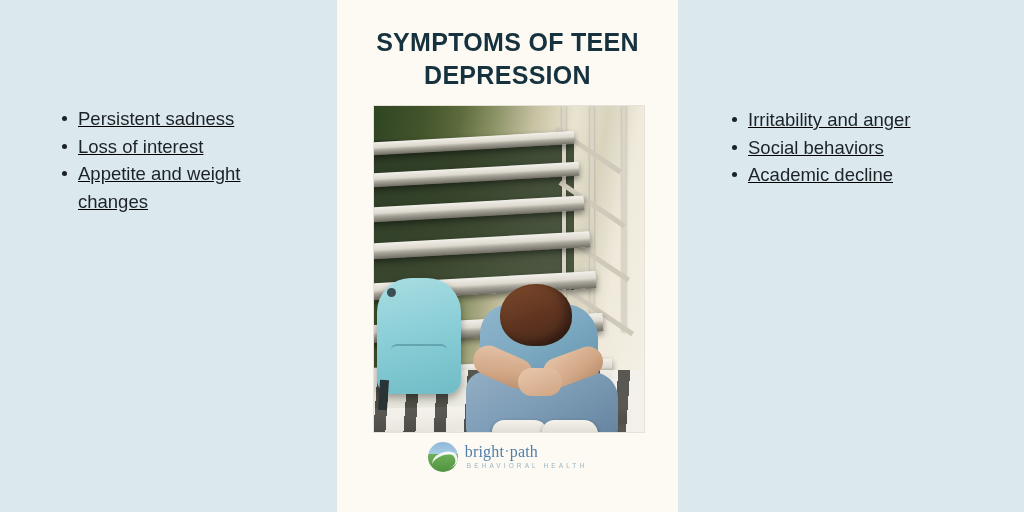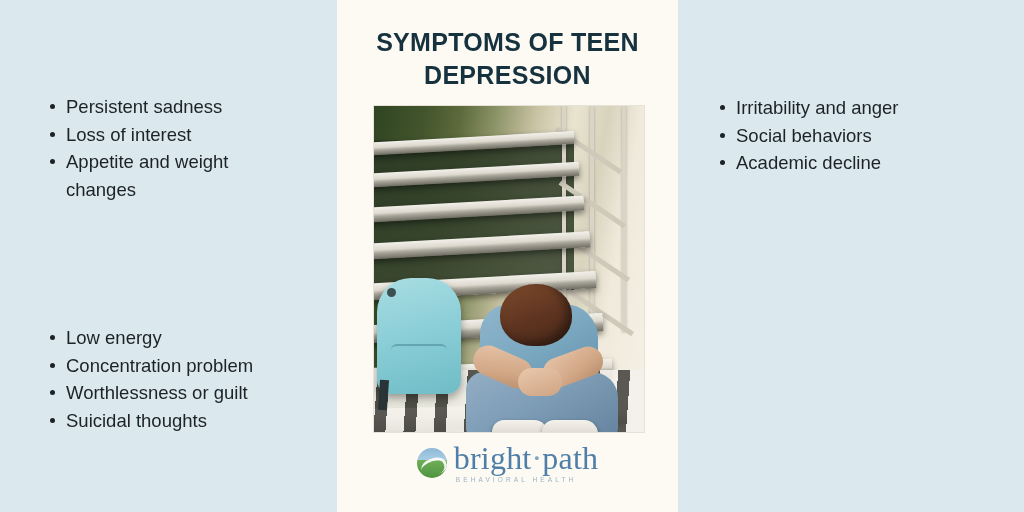--- a/index.html
+++ b/index.html
@@ -252,40 +252,41 @@
     height: 14px;
     border-radius: 50% 50% 40% 40%;
     border-top: 3px solid #ffffff;
     border-right: 3px solid #ffffff;
     transform: rotate(-18deg);
     opacity: .9;
   }
   .logo-text { display: flex; flex-direction: column; line-height: 1; }
   .logo-word {
     font-family: "Liberation Serif", serif;
-    font-size: 32px;
+    font-size: 16px;
     color: #4f7fa8;
     letter-spacing: 0.2px;
   }
   .logo-word .dot { color: #79a4c4; }
   .logo-sub {
     font-family: "Liberation Sans", sans-serif;
     font-size: 6.5px;
     letter-spacing: 3.1px;
     color: #9ab4c6;
     margin-top: 3px;
     padding-left: 2px;
   }
 
   
   .bullet-list {
     position: absolute;
     list-style: none;
-    margin: 0;
+    margin: 12px;
     padding: 0;
+    text-decoration: underline;
   }
   .bullet-list li {
     position: relative;
     padding-left: 18px;
     font-family: "Liberation Sans", sans-serif;
     font-size: 18.5px;
     line-height: 27.5px;
     color: #1c2226;
   }
   .bullet-list li:before {
@@ -308,26 +309,20 @@
 <body>
 
 <div class="infographic">
 
   <ul class="bullet-list list-left-top">
     <li>Persistent sadness</li>
     <li>Loss of interest</li>
     <li>Appetite and weight changes</li>
   </ul>
 
-  <ul class="bullet-list list-left-bottom">
-    <li>Low energy</li>
-    <li>Concentration problem</li>
-    <li>Worthlessness or guilt</li>
-    <li>Suicidal thoughts</li>
-  </ul>
 
   <ul class="bullet-list list-right-top">
     <li>Irritability and anger</li>
     <li>Social behaviors</li>
     <li>Academic decline</li>
   </ul>
 
 
   <div class="center-panel">
 

